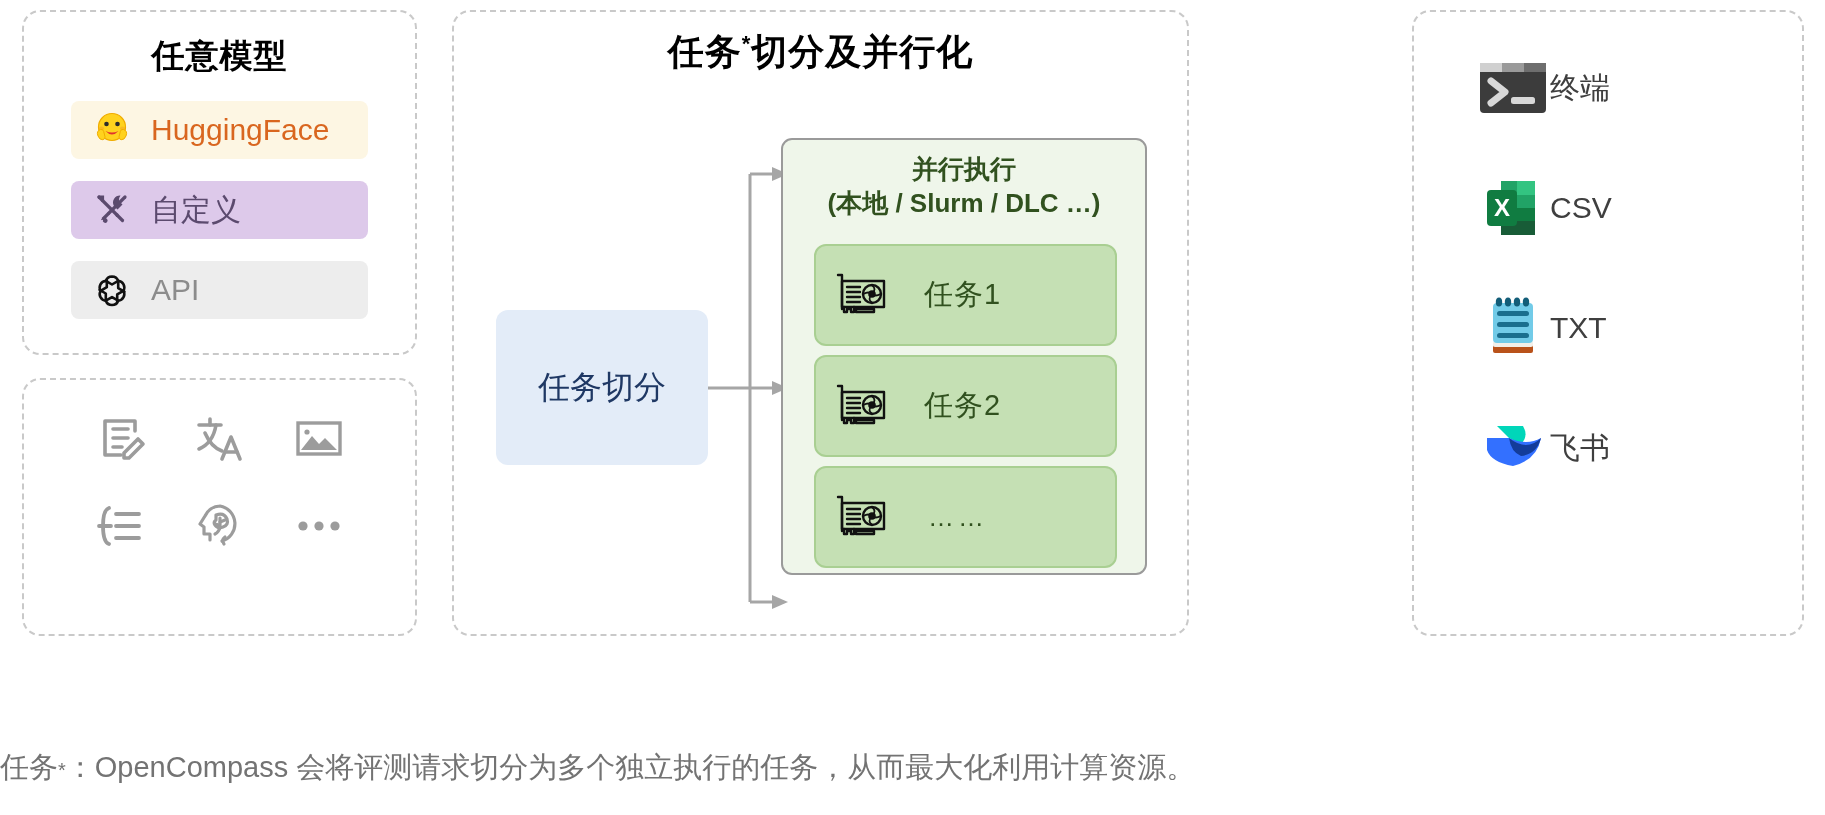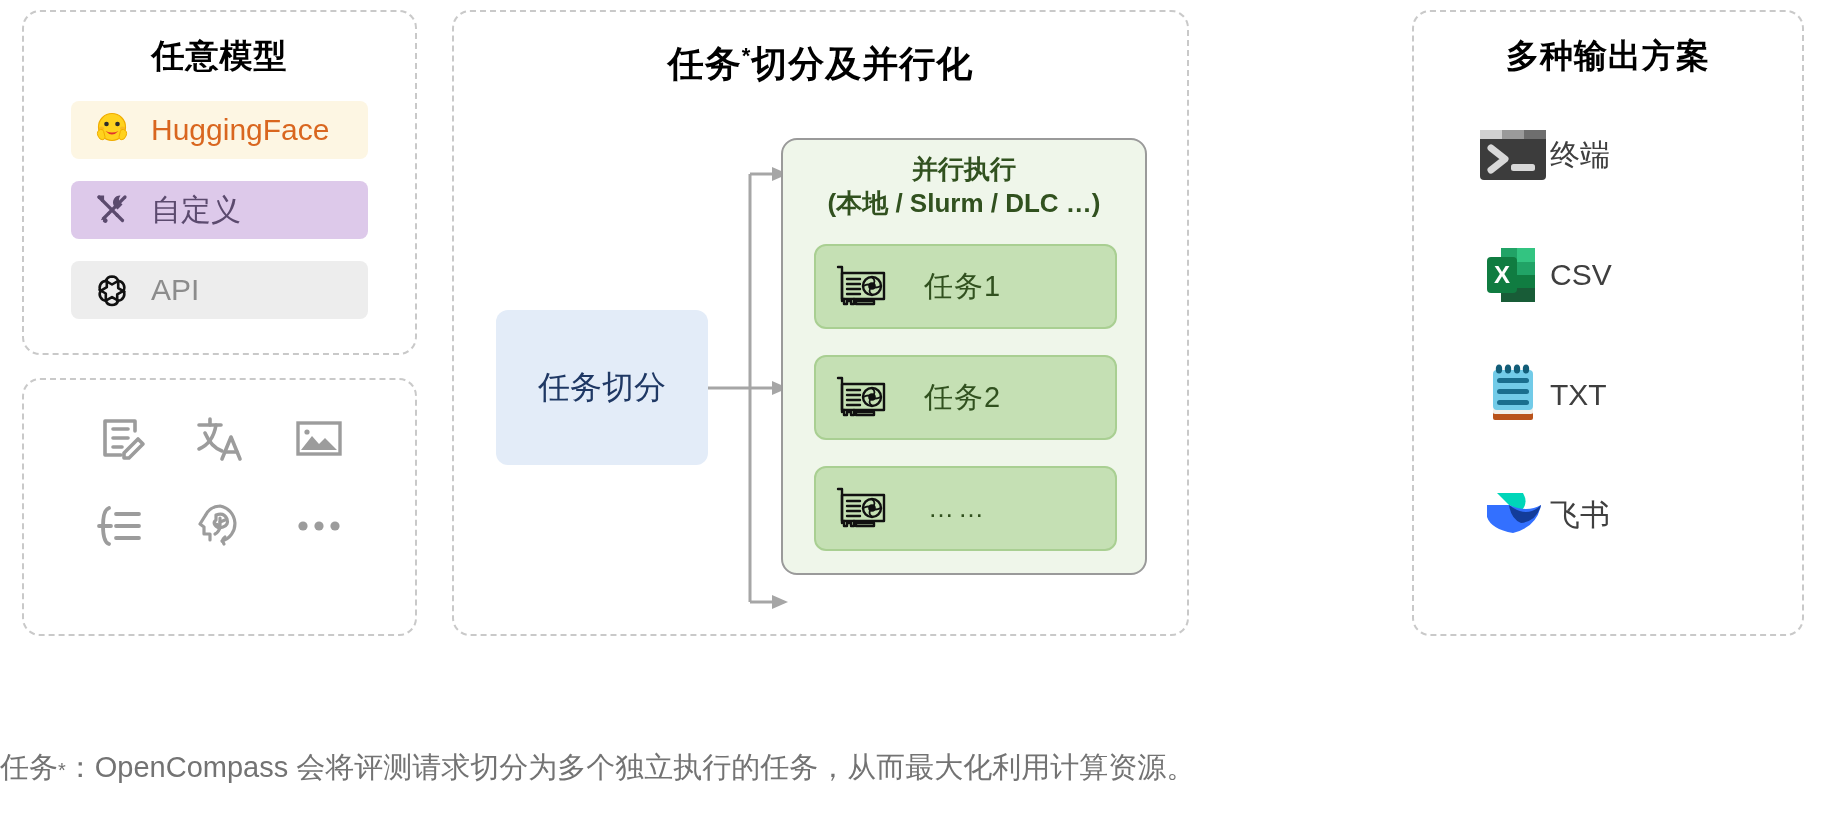--- a/index.html
+++ b/index.html
@@ -52,45 +52,45 @@
     margin: 14px 46px 0 46px;
     display: grid;
     grid-template-columns: repeat(3, 1fr);
     grid-template-rows: repeat(2, 88px);
     align-items: center; justify-items: center;
   }
   .ds-cell { width: 62px; height: 62px; display:flex; align-items:center; justify-content:center; }
 
   
   #panel-pipeline { left: 452px; top: 10px; width: 737px; height: 626px; }
-  #panel-pipeline .panel-title { font-size: 36px; margin-top: 28px; }
+  #panel-pipeline .panel-title { font-size: 36px; margin-top: 16px; }
   .sup-star { font-size: 22px; vertical-align: super; }
 
   #split-box {
     position: absolute; left: 42px; top: 298px;
     width: 212px; height: 155px;
     background: #e3ecf8; border-radius: 12px;
     display: flex; align-items: center; justify-content: center;
   }
   #split-box .sb-label { font-size: 32px; color: #1f3864; }
 
   #exec-box {
     position: absolute; left: 327px; top: 126px;
     width: 366px; height: 437px;
     background: #eff6ea;
     border: 2px solid #9a9a9a;
-    border-radius: 16px;
+    border-radius: 11px;
   }
   .exec-head { text-align:center; color:#31511f; font-weight:bold; padding-top: 12px; }
   .exec-head .l1 { font-size: 26px; line-height: 34px; }
   .exec-head .l2 { font-size: 26px; line-height: 34px; }
 
   .task-box {
     position: absolute; left: 31px;
-    width: 303px; height: 85px;
+    width: 303px; height: 102px;
     background: #c5e0b4;
     border: 2px solid #a9cf92;
     border-radius: 12px;
     display: flex; align-items: center;
   }
   #task-box-0 { top: 104px; }
   #task-box-1 { top: 215px; }
   #task-box-2 { top: 326px; }
   .task-box .t-icon { width: 58px; height: 48px; margin-left: 16px; flex:0 0 auto; }
   .task-box .t-label { font-size: 29px; color: #31511f; margin-left: 34px; letter-spacing:1px; }
@@ -335,21 +335,20 @@
               <path d="M24 38 h18 v3 h-18 Z"></path>
             </g>
           </svg>
         </span>
         <span class="t-dots">……</span>
       </div>
     </div>
   </div>
 
   <div class="panel" id="panel-outputs">
-    <div class="panel-title">多种输出方案</div>
 
     <div id="out-list">
 
       <div class="out-row">
         <span class="o-icon">
           <svg width="70" height="58" viewBox="0 0 70 58">
             <rect x="2" y="4" width="66" height="50" rx="4" fill="#3c3c3c"></rect>
             <rect x="2" y="4" width="22" height="9" fill="#d0d0d0"></rect>
             <rect x="24" y="4" width="22" height="9" fill="#9a9a9a"></rect>
             <rect x="46" y="4" width="22" height="9" fill="#6e6e6e"></rect>

